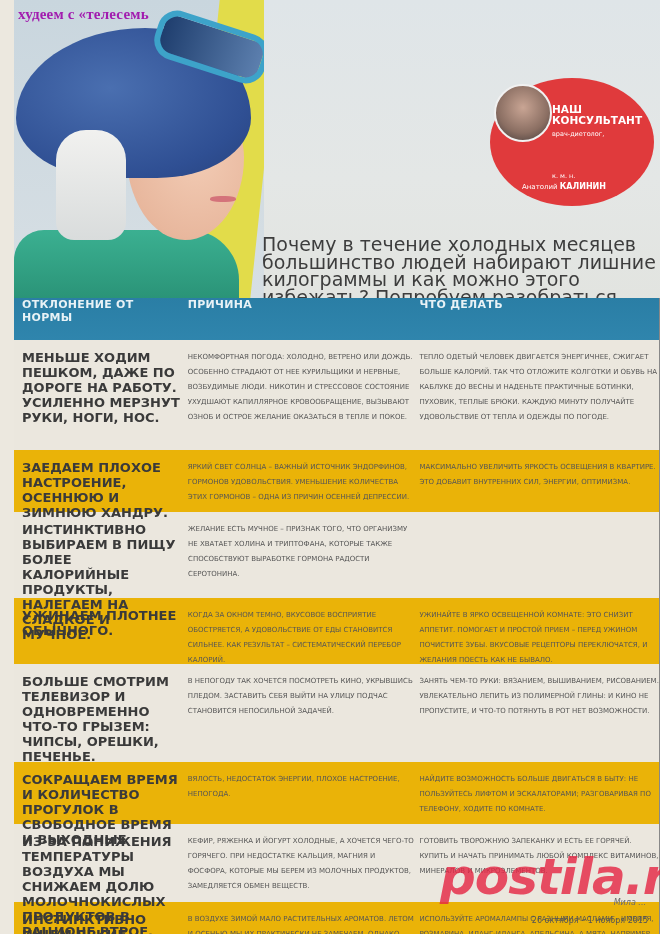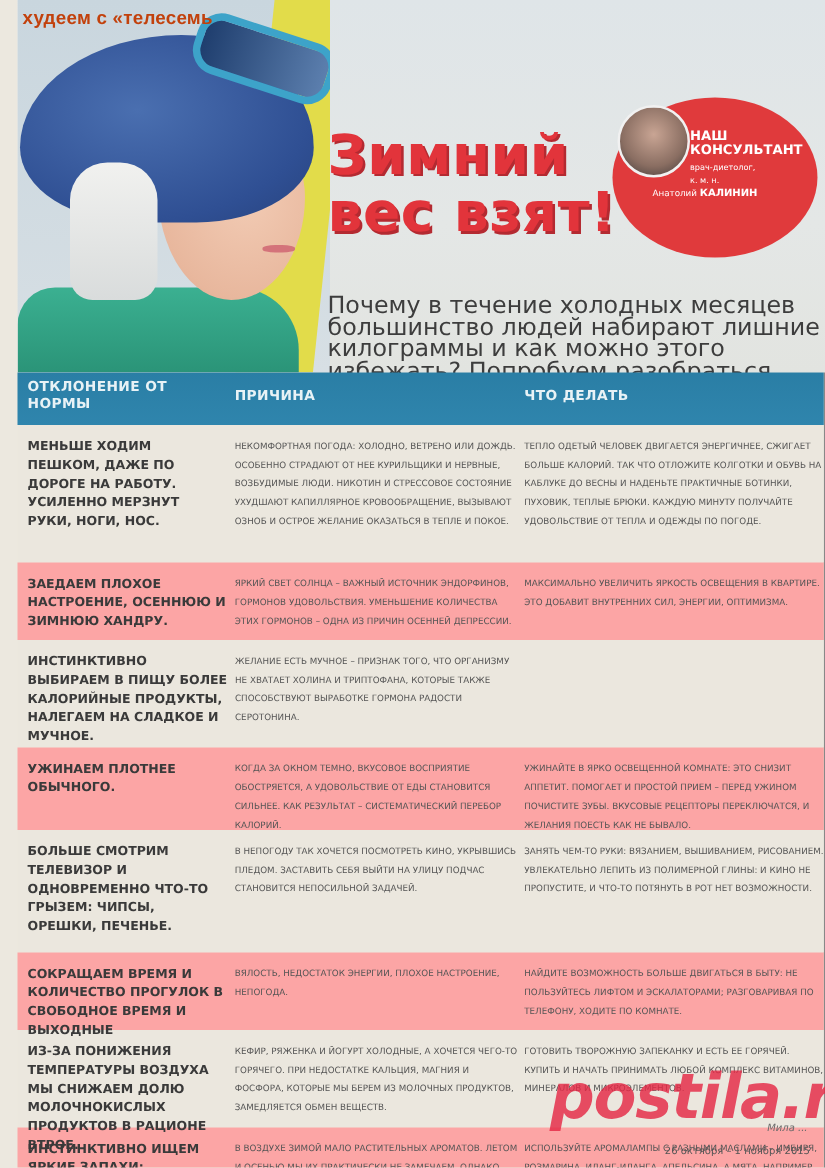--- a/index.html
+++ b/index.html
@@ -54,22 +54,22 @@
       border-radius: 30px 30px 18px 18px;
     }
     .jacket {
       position: absolute; left: 0; top: 230px; width: 225px; height: 70px;
       background: linear-gradient(180deg, #3bb091 0%, #2a9377 100%);
       border-radius: 30px 50px 0 0;
     }
 
     .kicker {
       position: absolute; left: 18px; top: 6px;
-      font-family: Liberation Sans, sans-serif; font-weight: bold;
-      font-size: 15px; color: #c2410c; letter-spacing: 0.2px; z-index: 5;
+      font-family: Liberation Serif, serif; font-weight: bold;
+      font-size: 15px; color: #a21caf; letter-spacing: 0.2px; z-index: 5;
     }
 
     .title {
       position: absolute; left: 262px; top: 102px;
       font-family: "DejaVu Sans", sans-serif; font-weight: bold;
       font-size: 44px; line-height: 46px; color: #e2343b;
       letter-spacing: 0.5px; text-shadow: 2px 2px 0 #b42a31;
     }
     .title .line { display: block; }
 
@@ -85,55 +85,55 @@
       border-radius: 50%; background: radial-gradient(circle at 50% 40%, #c9a594 0%, #8a6e62 60%, #3d3636 100%);
       border: 2px solid #f1f1f1;
     }
     .consultant .c-text {
       position: absolute; left: 70px; top: 26px; width: 96px;
       color: #fff; text-align: left;
       font-family: "DejaVu Sans", sans-serif;
     }
     .c-label { font-weight: bold; font-size: 10.5px; line-height: 11px; display: block; }
     .c-role { font-size: 6.5px; line-height: 10px; display: block; margin-top: 3px; }
-    .c-degree { font-size: 6.5px; line-height: 10px; display: block; }
+    .c-degree { font-size: 6.5px; line-height: 10px; display: block; margin-top: 32px; }
     .c-name { font-size: 7px; line-height: 11px; display: block; margin-left: -30px; }
     .c-name b { font-weight: bold; font-size: 8px; }
 
     .lead {
       position: absolute; left: 262px; top: 236px; width: 394px;
       font-family: "DejaVu Sans", sans-serif;
       font-size: 19px; line-height: 17.5px; color: #3d3d3d;
     }
 
     
     .table {
       position: absolute; left: 14px; top: 298px; width: 646px;
       border-right: 1px solid #888; border-bottom: 1px solid #666;
     }
     .thead {
-      display: flex; height: 42px; align-items: center;
+      display: flex; height: 42px; align-items: flex-start;
       background: linear-gradient(180deg, #2a7ea5 0%, #2f85ad 100%);
       padding-bottom: 6px;
     }
     .th {
       color: #e8f2f6; font-weight: bold; font-size: 11px;
       font-family: "DejaVu Sans", sans-serif; letter-spacing: 0.3px;
       text-transform: uppercase;
     }
     .c1 { width: 168px; padding-left: 8px; }
     .c2 { width: 234px; padding-left: 6px; }
     .c3 { width: 244px; padding-left: 4px; }
 
     .row { display: flex; align-items: flex-start; }
     .row.plain { background: #ebe7de; }
-    .row.blue { background: #fca5a5; }
+    .row.blue { background: #eab308; }
     .row .cell { padding-top: 10px; }
     .row .cell.c1 {
-      font-weight: bold; font-size: 10px; line-height: 15px;
+      font-weight: bold; font-size: 13px; line-height: 15px;
       color: #3a3a3a; text-transform: uppercase;
     }
     .row .cell.c2, .row .cell.c3 {
       font-size: 7px; line-height: 15px; color: #555;
       text-transform: uppercase;
     }
 
     .credit {
       position: absolute; right: 14px; top: 898px;
       font-style: italic; font-size: 8px; color: #6a6a6a; padding-left: 23px;
@@ -160,24 +160,20 @@
       <div class="face"></div>
       <div class="lips"></div>
       <div class="hat"></div>
       <div class="goggles"></div>
       <div class="glove"></div>
     </div>
   </div>
 
   <div class="kicker">худеем с «телесемь</div>
 
-  <h1 class="title">
-    <span class="line">Зимний</span>
-    <span class="line">вес взят!</span>
-  </h1>
 
   <div class="consultant">
     <div class="circle"></div>
     <div class="portrait"></div>
     <div class="c-text">
       <span class="c-label">НАШ</span>
       <span class="c-label">КОНСУЛЬТАНТ</span>
       <span class="c-role">врач-диетолог,</span>
       <span class="c-degree">к. м. н.</span>
       <span class="c-name"><span>Анатолий</span> <b>КАЛИНИН</b></span>

